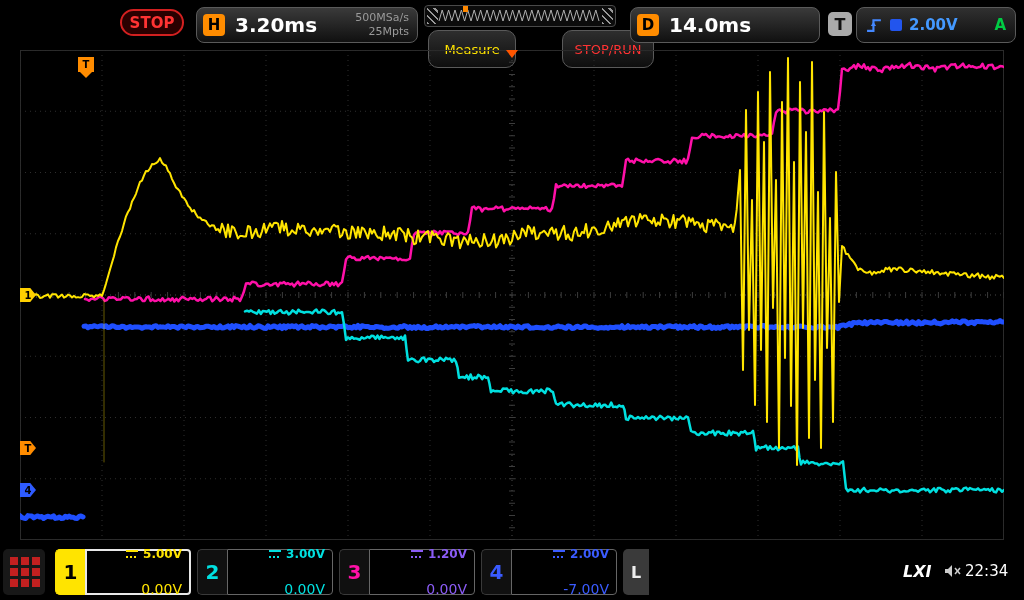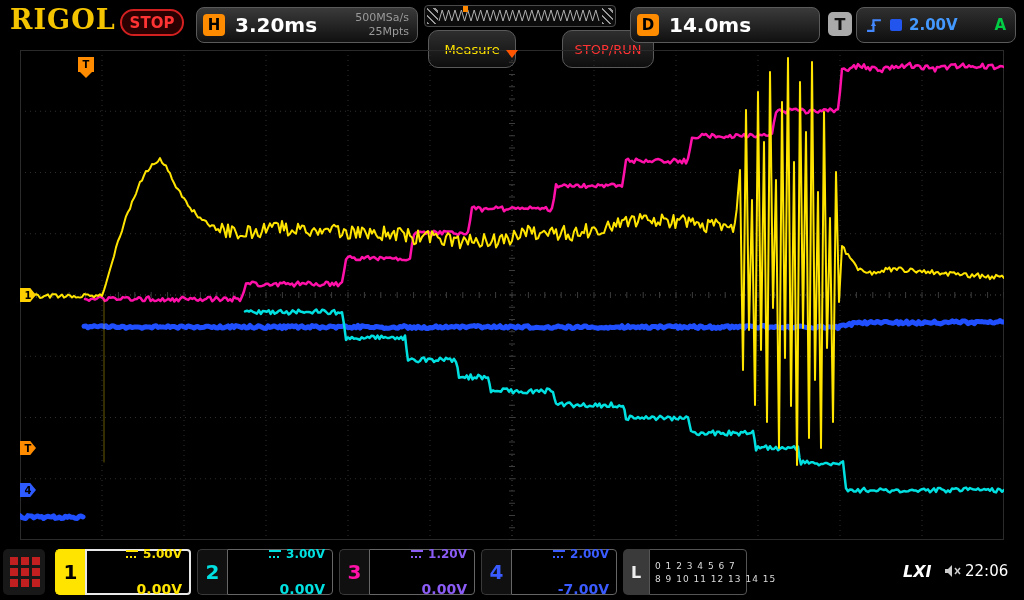--- a/index.html
+++ b/index.html
@@ -70,41 +70,40 @@
   .chtab{width:30px;height:46px;display:flex;align-items:center;justify-content:center;
        font-weight:bold;font-size:20px;background:#101010;border:1px solid #3a3a3a;border-right:none;
        border-radius:5px 0 0 5px;}
   .tab1{background:#ffe400;color:#000;border-color:#ffe400;}
   .tab2{color:#00e0e0;}.tab3{color:#ff10a8;}.tab4{color:#3a5bff;}
   .chvals{width:106px;height:46px;border:1px solid #666;border-radius:0 4px 4px 0;background:#000;
        display:flex;flex-direction:column;justify-content:center;gap:2px;padding:2px 7px 2px 4px;}
   .chvals.selected{border:2px solid #e8e8e8;}
   .c1{color:#ffe400;}.c2{color:#00e0e0;}.c3{color:#8b5cf6;}.c4{color:#3a5bff;}
   .vrow{display:flex;align-items:center;justify-content:flex-end;gap:5px;font-size:12px;font-weight:bold;}
-  .orow{text-align:right;font-size:14px;font-weight:bold;margin-top:18px;}
+  .orow{text-align:right;font-size:14px;font-weight:normal;margin-top:18px;}
   .cpl{display:inline-block;width:12px;height:8px;position:relative;flex:none;}
   .cpl::before{content:"";position:absolute;top:0;left:0;right:0;height:2px;background:currentColor;}
   .cpl::after{content:"";position:absolute;bottom:0;left:0;right:0;height:2px;
        background:repeating-linear-gradient(to right,currentColor 0 2px,transparent 2px 4px);}
   .lgroup{position:absolute;left:623px;top:549px;height:46px;display:flex;}
   .ltab{width:26px;height:46px;background:#3a3a3a;color:#eee;font-weight:bold;font-size:16px;
        display:flex;align-items:center;justify-content:center;border-radius:5px 0 0 5px;}
   .ldigits{width:98px;height:46px;border:1px solid #555;border-radius:0 4px 4px 0;background:#000;
        display:flex;flex-direction:column;justify-content:center;gap:3px;padding:0 5px;}
   .drow{font-size:9px;color:#ddd;letter-spacing:1px;white-space:nowrap;}
   .lxi{position:absolute;left:903px;top:562px;color:#fff;font-weight:bold;font-style:italic;font-size:16px;}
   .spk{position:absolute;left:944px;top:564px;width:18px;height:14px;}
   .clock{position:absolute;left:965px;top:562px;color:#fff;font-size:15px;}
 </style>
 </head>
 <body>
 
 <div class="screen">
 
-  <div class="brand">RIGOL</div>
   <div class="stop-pill">STOP</div>
 
   <div class="hdrbox hbox">
     <span class="tag">H</span>
     <span class="tbval">3.20ms</span>
     <span class="srblock">
       <span>500MSa/s</span>
       <span>25Mpts</span>
     </span>
   </div>
@@ -319,27 +318,23 @@
       <span class="vrow">
           <span class="cpl"></span>
           <span>2.00V</span>
         </span>
       <span class="orow">-7.00V</span>
     </span>
   </div>
 
   <div class="lgroup">
     <span class="ltab">L</span>
-    <span class="ldigits">
-      <span class="drow">0 1 2 3 4 5 6 7</span>
-      <span class="drow">8 9 10 11 12 13 14 15</span>
-    </span>
   </div>
 
   <div class="lxi">LXI</div>
   <svg class="spk" viewBox="0 0 18 14">
     <polygon points="1,5 4,5 8,1 8,13 4,9 1,9" fill="#ccc"></polygon>
     <line x1="11" y1="4" x2="16" y2="10" stroke="#ccc" stroke-width="1.5"></line>
     <line x1="16" y1="4" x2="11" y2="10" stroke="#ccc" stroke-width="1.5"></line>
   </svg>
-  <div class="clock">22:06</div>
+  <div class="clock">22:34</div>
 
 </div>
 
 </body></html>

